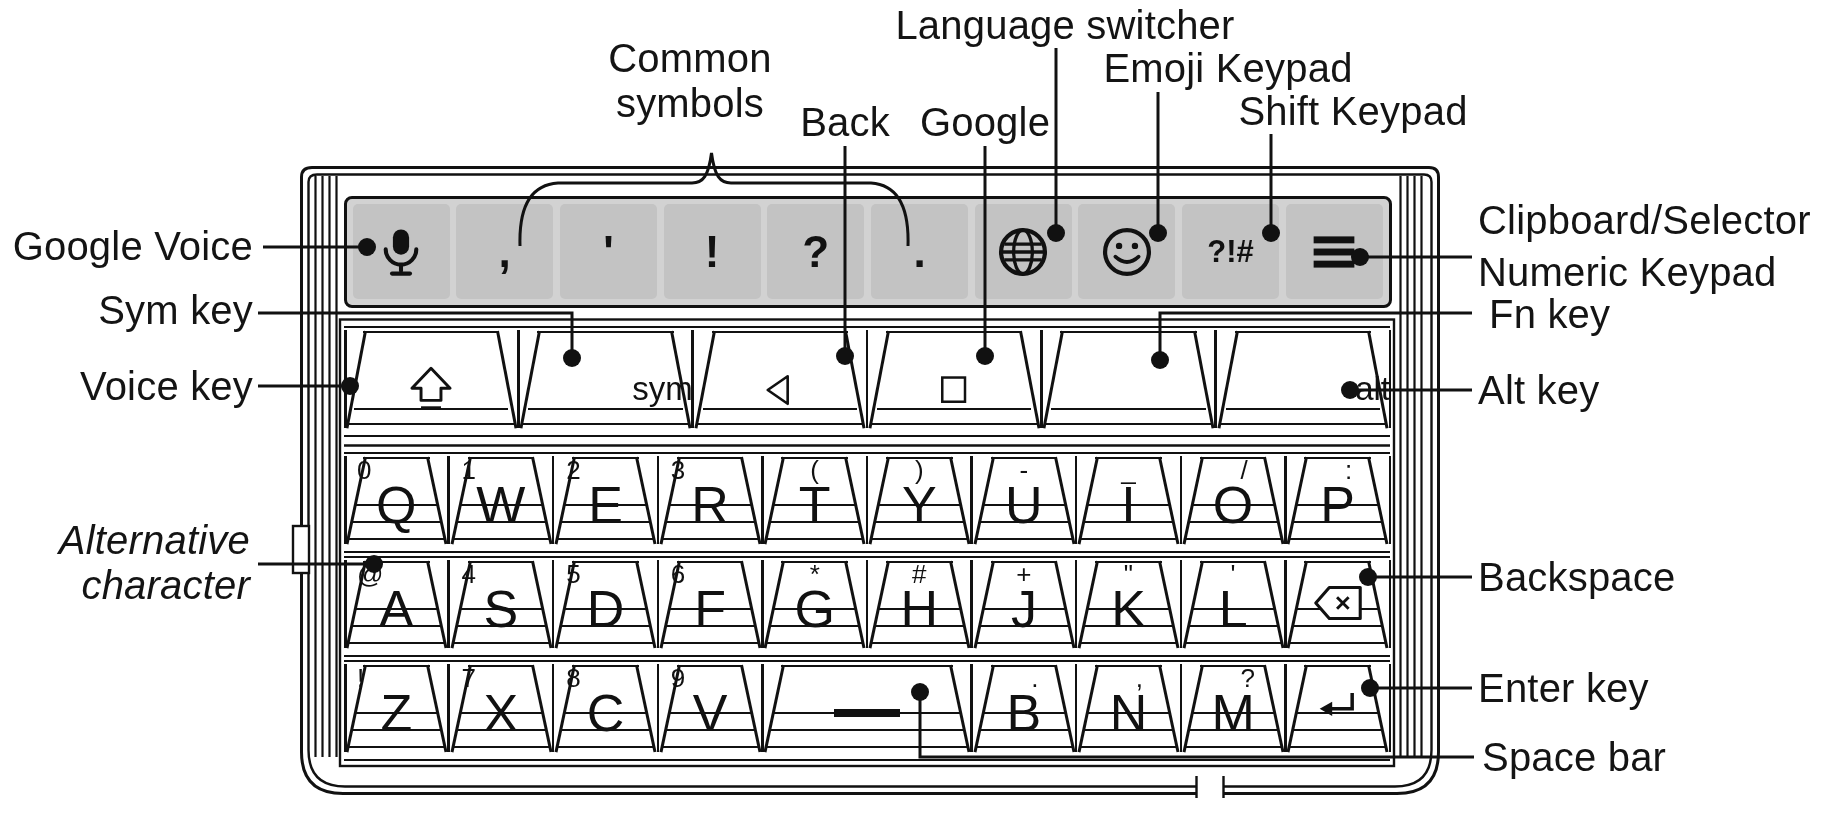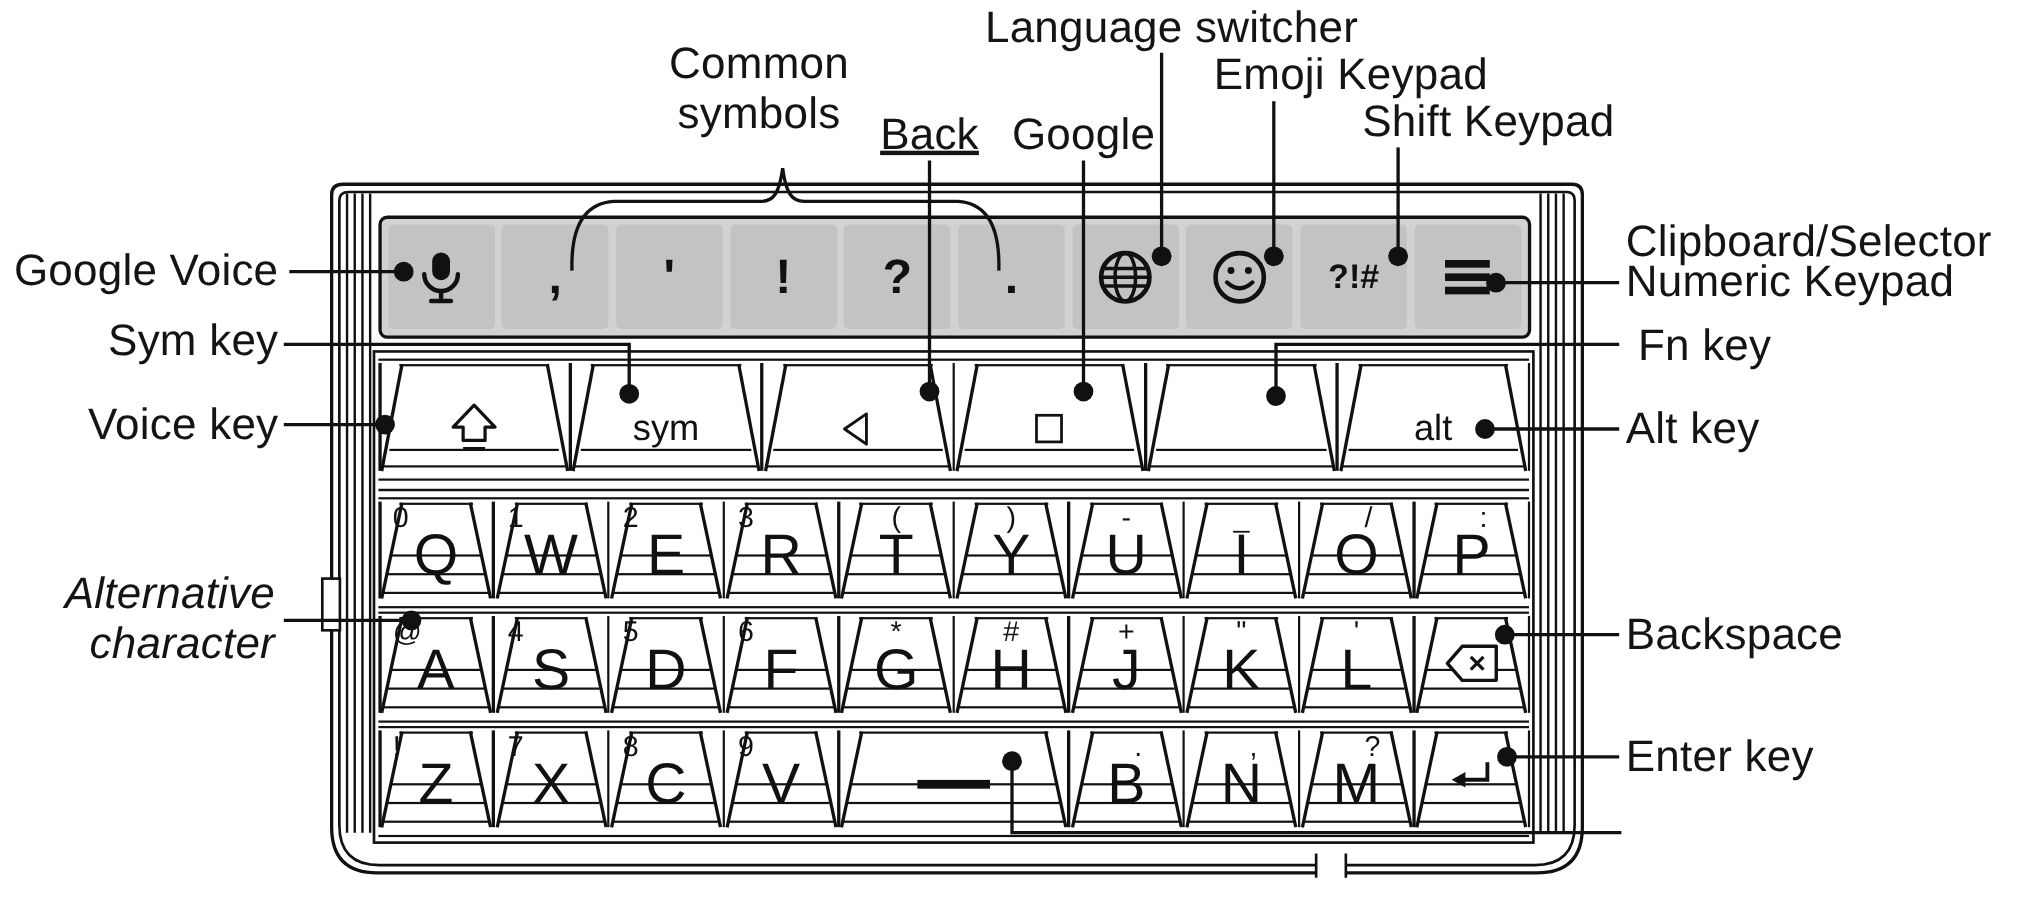--- a/index.html
+++ b/index.html
@@ -40,21 +40,21 @@
   .row-f .sd.r{right:20px;transform:rotate(-10.8deg);}
   .captop{position:absolute;top:2.6px;left:19px;right:19px;border-top:2.6px solid #111;}
   .fold{position:absolute;border-top:2.3px solid #111;}
   .row-l .f1{top:50px;left:11px;right:11px;}
   .row-l .f2{top:67px;left:8px;right:8px;}
   .row-l .f3{top:84px;left:4px;right:4px;}
   .row-f .f1{top:80px;left:10px;right:10px;}
   .row-f .f3{top:95px;left:4px;right:4px;}
   .kmain{position:absolute;left:0;right:0;top:22px;text-align:center;font-size:52px;
          line-height:58px;font-weight:500;color:#111;}
-  .kfn{position:absolute;left:0;right:0;top:42px;text-align:center;font-size:33px;
+  .kfn{position:absolute;left:0;right:0;top:42px;text-align:right;font-size:33px;
        line-height:38px;font-weight:500;color:#111;}
   .kalt{position:absolute;top:1px;font-size:26px;line-height:31px;font-weight:500;color:#111;}
   .al{left:13px;} .ac{left:0;right:0;text-align:center;} .ar{left:57%;}
   .icon{position:absolute;left:50%;transform:translateX(-50%);}
   .spacebar-bar{position:absolute;left:50%;top:47px;width:66px;height:7.5px;background:#111;
                 transform:translateX(-50%);}
 </style>
 </head>
 <body>
 
@@ -615,31 +615,32 @@
         <path class="cl" d="M1370 688 H1472"></path>
         <circle class="dot" cx="1370" cy="688" r="9"></circle>
       </g>
     <g>
         <path class="cl" d="M920 692 V757 H1474"></path>
         <circle class="dot" cx="920" cy="692" r="9"></circle>
       </g>
   </svg>
 
   <div class="label ctr wrap" style="left:690px;top:36px;width:230px;margin-left:-115px;transform:none;">Common symbols</div>
-  <div class="label ctr" style="left:845px;top:100px;text-decoration:underline;">Back</div>
+  <div class="label ctr" style="left:845px;top:100px;">Back</div>
   <div class="label ctr" style="left:985px;top:100px;">Google</div>
   <div class="label ctr" style="left:1065px;top:3px;">Language switcher</div>
   <div class="label ctr" style="left:1228px;top:46px;">Emoji Keypad</div>
   <div class="label ctr" style="left:1353px;top:89px;">Shift Keypad</div>
 
   <div class="label ra" style="left:0;width:253px;top:224px;">Google Voice</div>
   <div class="label ra" style="left:0;width:253px;top:288px;">Sym key</div>
   <div class="label ra" style="left:0;width:253px;top:364px;">Voice key</div>
   <div class="label ra wrap" style="left:0;width:250px;top:518px;font-style:italic;">Alternative character</div>
 
   <div class="label" style="left:1478px;top:200px;line-height:40px;">Clipboard/Selector</div>
-  <div class="label" style="left:1478px;top:236px;line-height:40px;">Numeric Keypad</div>
+  <div class="label" style="left:1478px;top:252px;line-height:40px;">Numeric Keypad</div>
   <div class="label" style="left:1489px;top:292px;">Fn key</div>
   <div class="label" style="left:1478px;top:368px;">Alt key</div>
   <div class="label" style="left:1478px;top:555px;">Backspace</div>
   <div class="label" style="left:1478px;top:666px;">Enter key</div>
+  <div class="label" style="left:1482px;top:735px;">Space bar</div>
 
 </div>
 
 </body></html>

